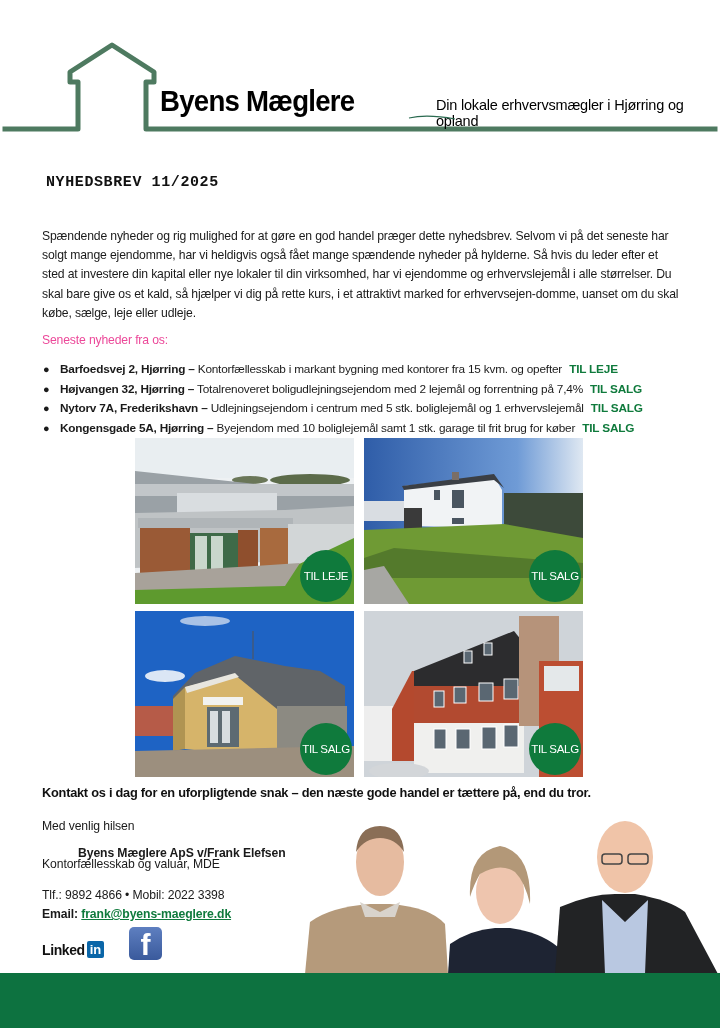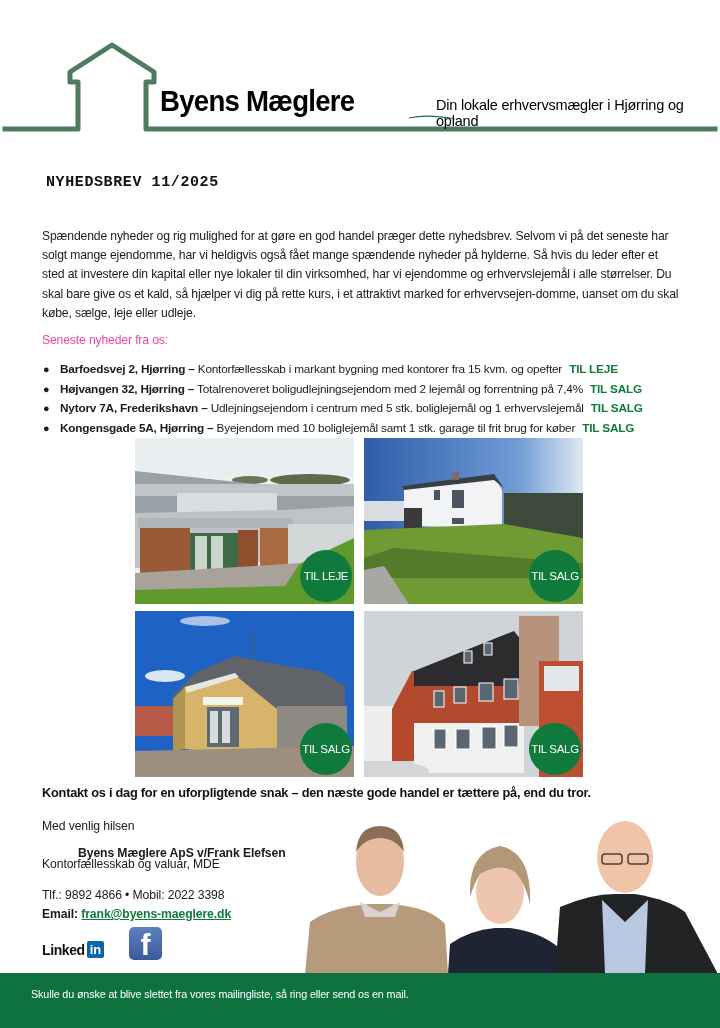--- a/index.html
+++ b/index.html
@@ -279,14 +279,13 @@
   <path d="M170 85 Q168 40 200 34 Q232 40 230 92 Q225 70 215 60 Q200 50 180 62 Q174 72 170 85 Z" fill="#b39878"></path>
 
   <path d="M255 162 L260 95 Q290 82 315 82 L335 82 Q370 88 385 100 L418 162 Z" fill="#222325"></path>
   <path d="M302 88 L325 110 L348 88 L345 162 L305 162 Z" fill="#b9c8e1"></path>
   <ellipse cx="325" cy="45" rx="28" ry="36" fill="#f0c4a8"></ellipse>
   <rect x="302" y="42" width="20" height="10" rx="3" fill="none" stroke="#444" stroke-width="1.5"></rect>
   <rect x="328" y="42" width="20" height="10" rx="3" fill="none" stroke="#444" stroke-width="1.5"></rect>
 </svg>
 
 <div class="footer">
-  <div class="line">Skulle du ønske at blive slettet fra vores mailingliste, så ring eller send os en mail.</div>
 </div>
 
 </body></html>

